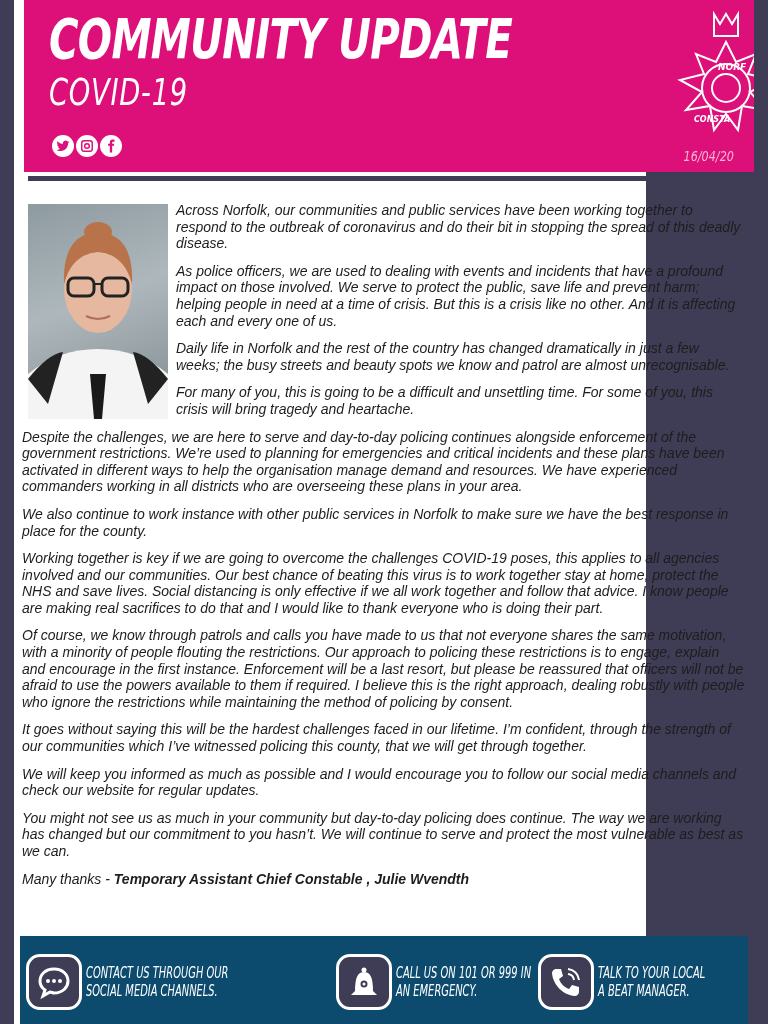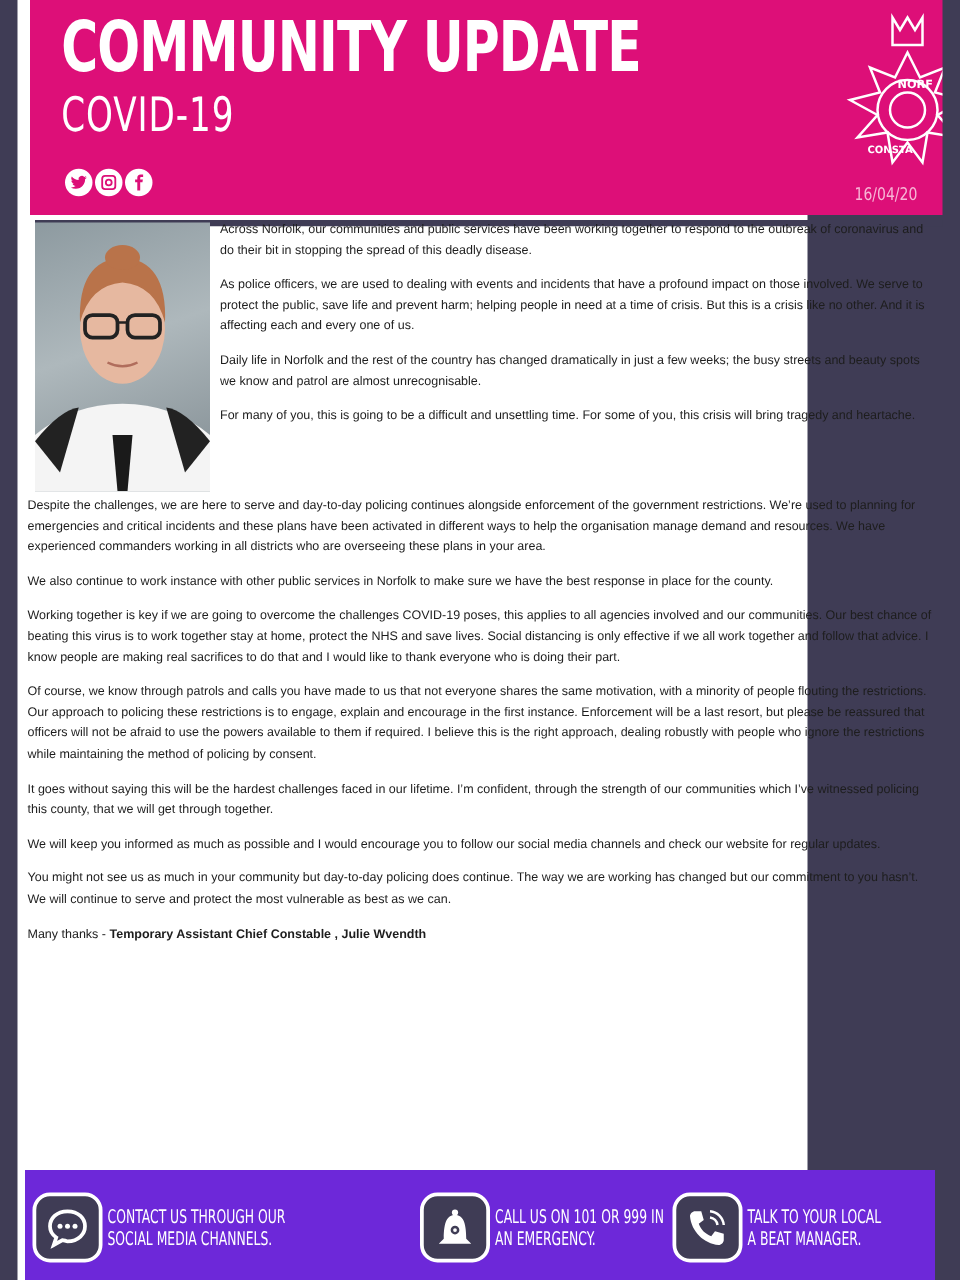--- a/index.html
+++ b/index.html
@@ -4,20 +4,21 @@
 <style>
   html, body { margin:0; padding:0; }
   body {
     width:768px; height:1024px; overflow:hidden; position:relative;
     background:#3f3c55;
     font-family:"Liberation Sans", sans-serif;
   }
   .page {
     position:absolute; left:14px; top:0; width:632px; height:1024px;
     background:#ffffff;
+    font-style:italic;
   }
   .header {
     position:absolute; left:10px; top:0; width:730px; height:172px;
     background:#dd0f78; overflow:hidden;
   }
   .title {
     position:absolute; left:25px; top:6px;
     font-family:"DejaVu Sans", sans-serif; font-weight:bold;
     color:#ffffff; font-size:56px; letter-spacing:-1px;
     transform:scaleX(0.72); transform-origin:left top;
@@ -39,32 +40,32 @@
     position:absolute; right:20px; top:148px; color:#f7b6d6;
     font-family:"DejaVu Sans", sans-serif; font-size:14px;
     transform:scaleX(0.8); transform-origin:right top;
   }
   .crest { position:absolute; right:-28px; top:2px; width:106px; height:160px; }
   .rule {
     position:absolute; left:14px; top:176px; width:726px; height:5px;
     background:#3f3c55;
   }
   .content {
-    position:absolute; left:8px; top:176px; width:724px;
-    font-size:10px; line-height:16.6px; color:#1d1d1d;
+    position:absolute; left:8px; top:202px; width:724px;
+    font-size:14px; line-height:16.6px; color:#1d1d1d;
   }
   .content p { margin:0 0 11px 0; }
   .photo {
     float:left; width:140px; height:215px; margin:2px 8px 4px 6px;
     background:linear-gradient(160deg,#8d9aa0 0%,#aeb8bc 45%,#7f8a90 100%);
     position:relative; overflow:hidden;
   }
   .footer {
     position:absolute; left:6px; top:936px; width:728px; height:88px;
-    background:#6d28d9;
+    background:#0c4a6e;
   }
   .fitem { position:absolute; top:18px; display:flex; align-items:center; }
   .fbox {
     width:56px; height:56px; border-radius:14px; background:#3f3c55;
     border:3px solid #ffffff; display:flex; align-items:center; justify-content:center;
     box-sizing:border-box;
   }
   .ftext {
     margin-left:4px; color:#ffffff;
     font-family:"DejaVu Sans", sans-serif; font-size:15px; line-height:18px;

